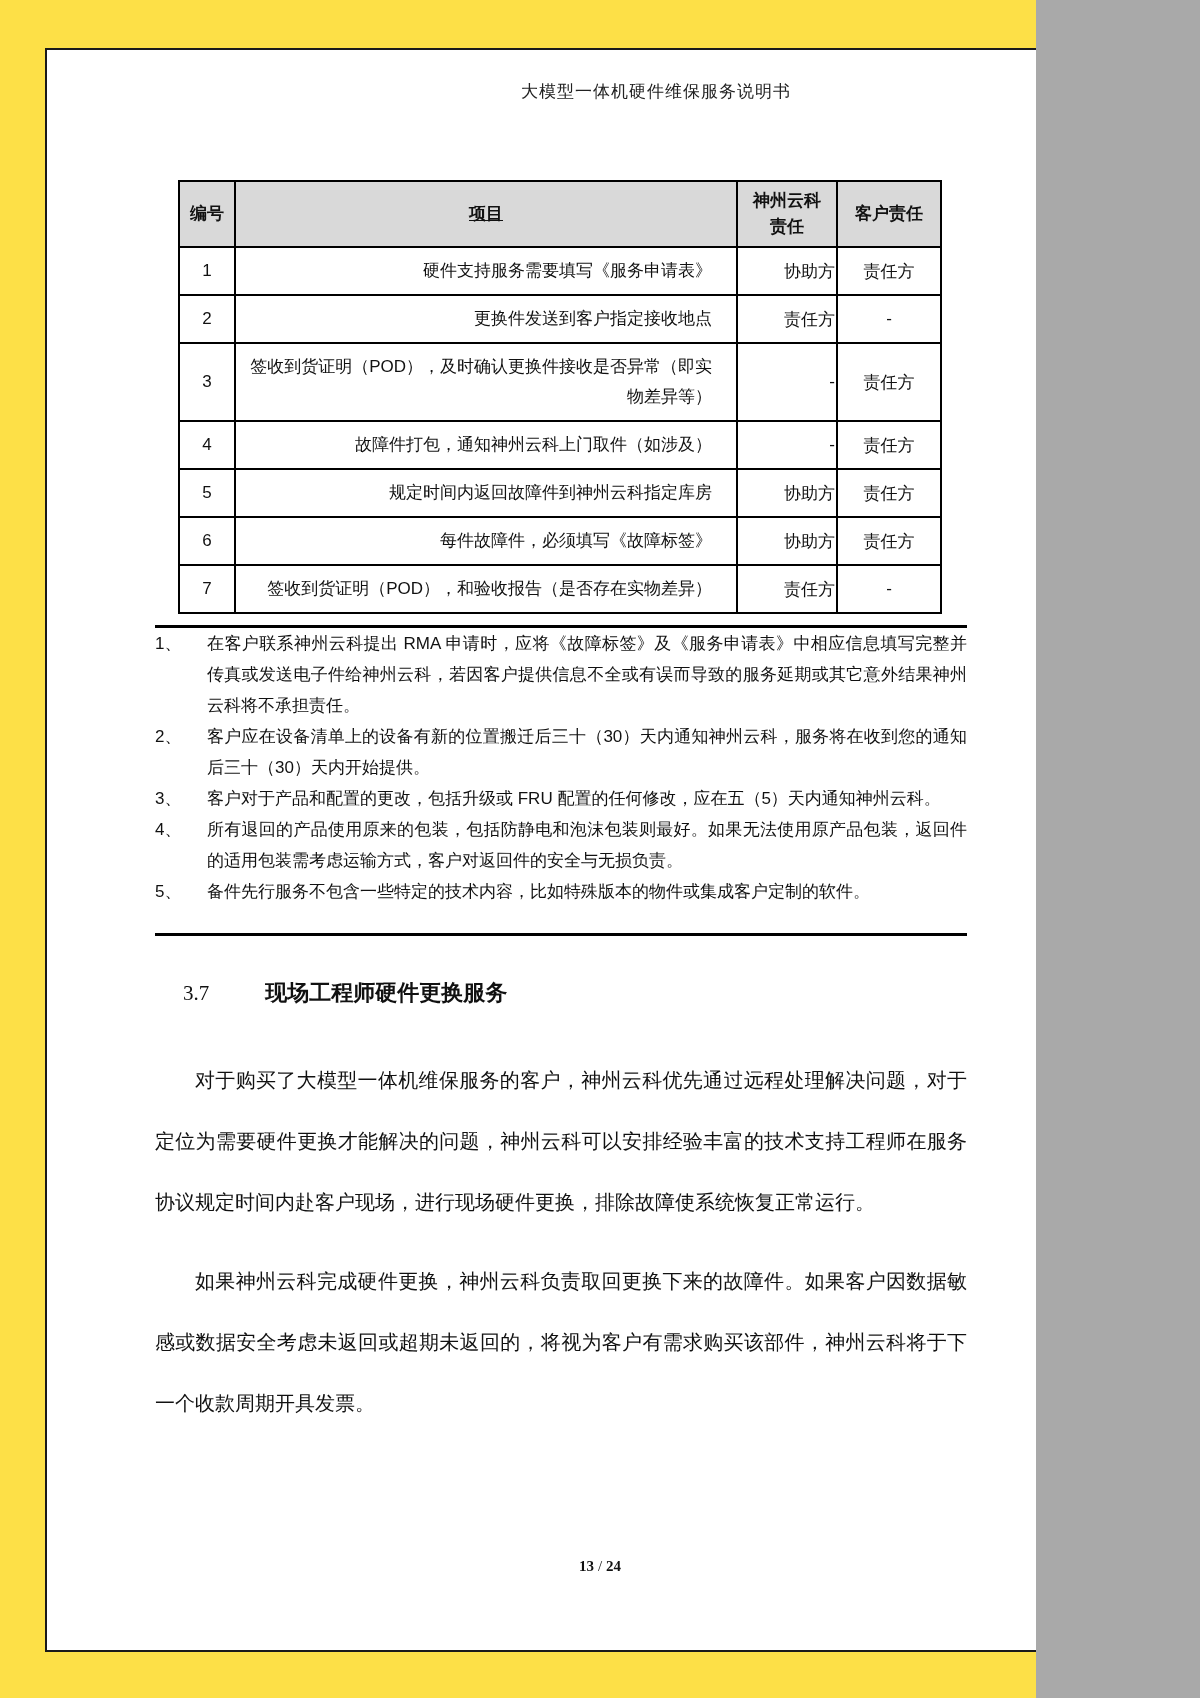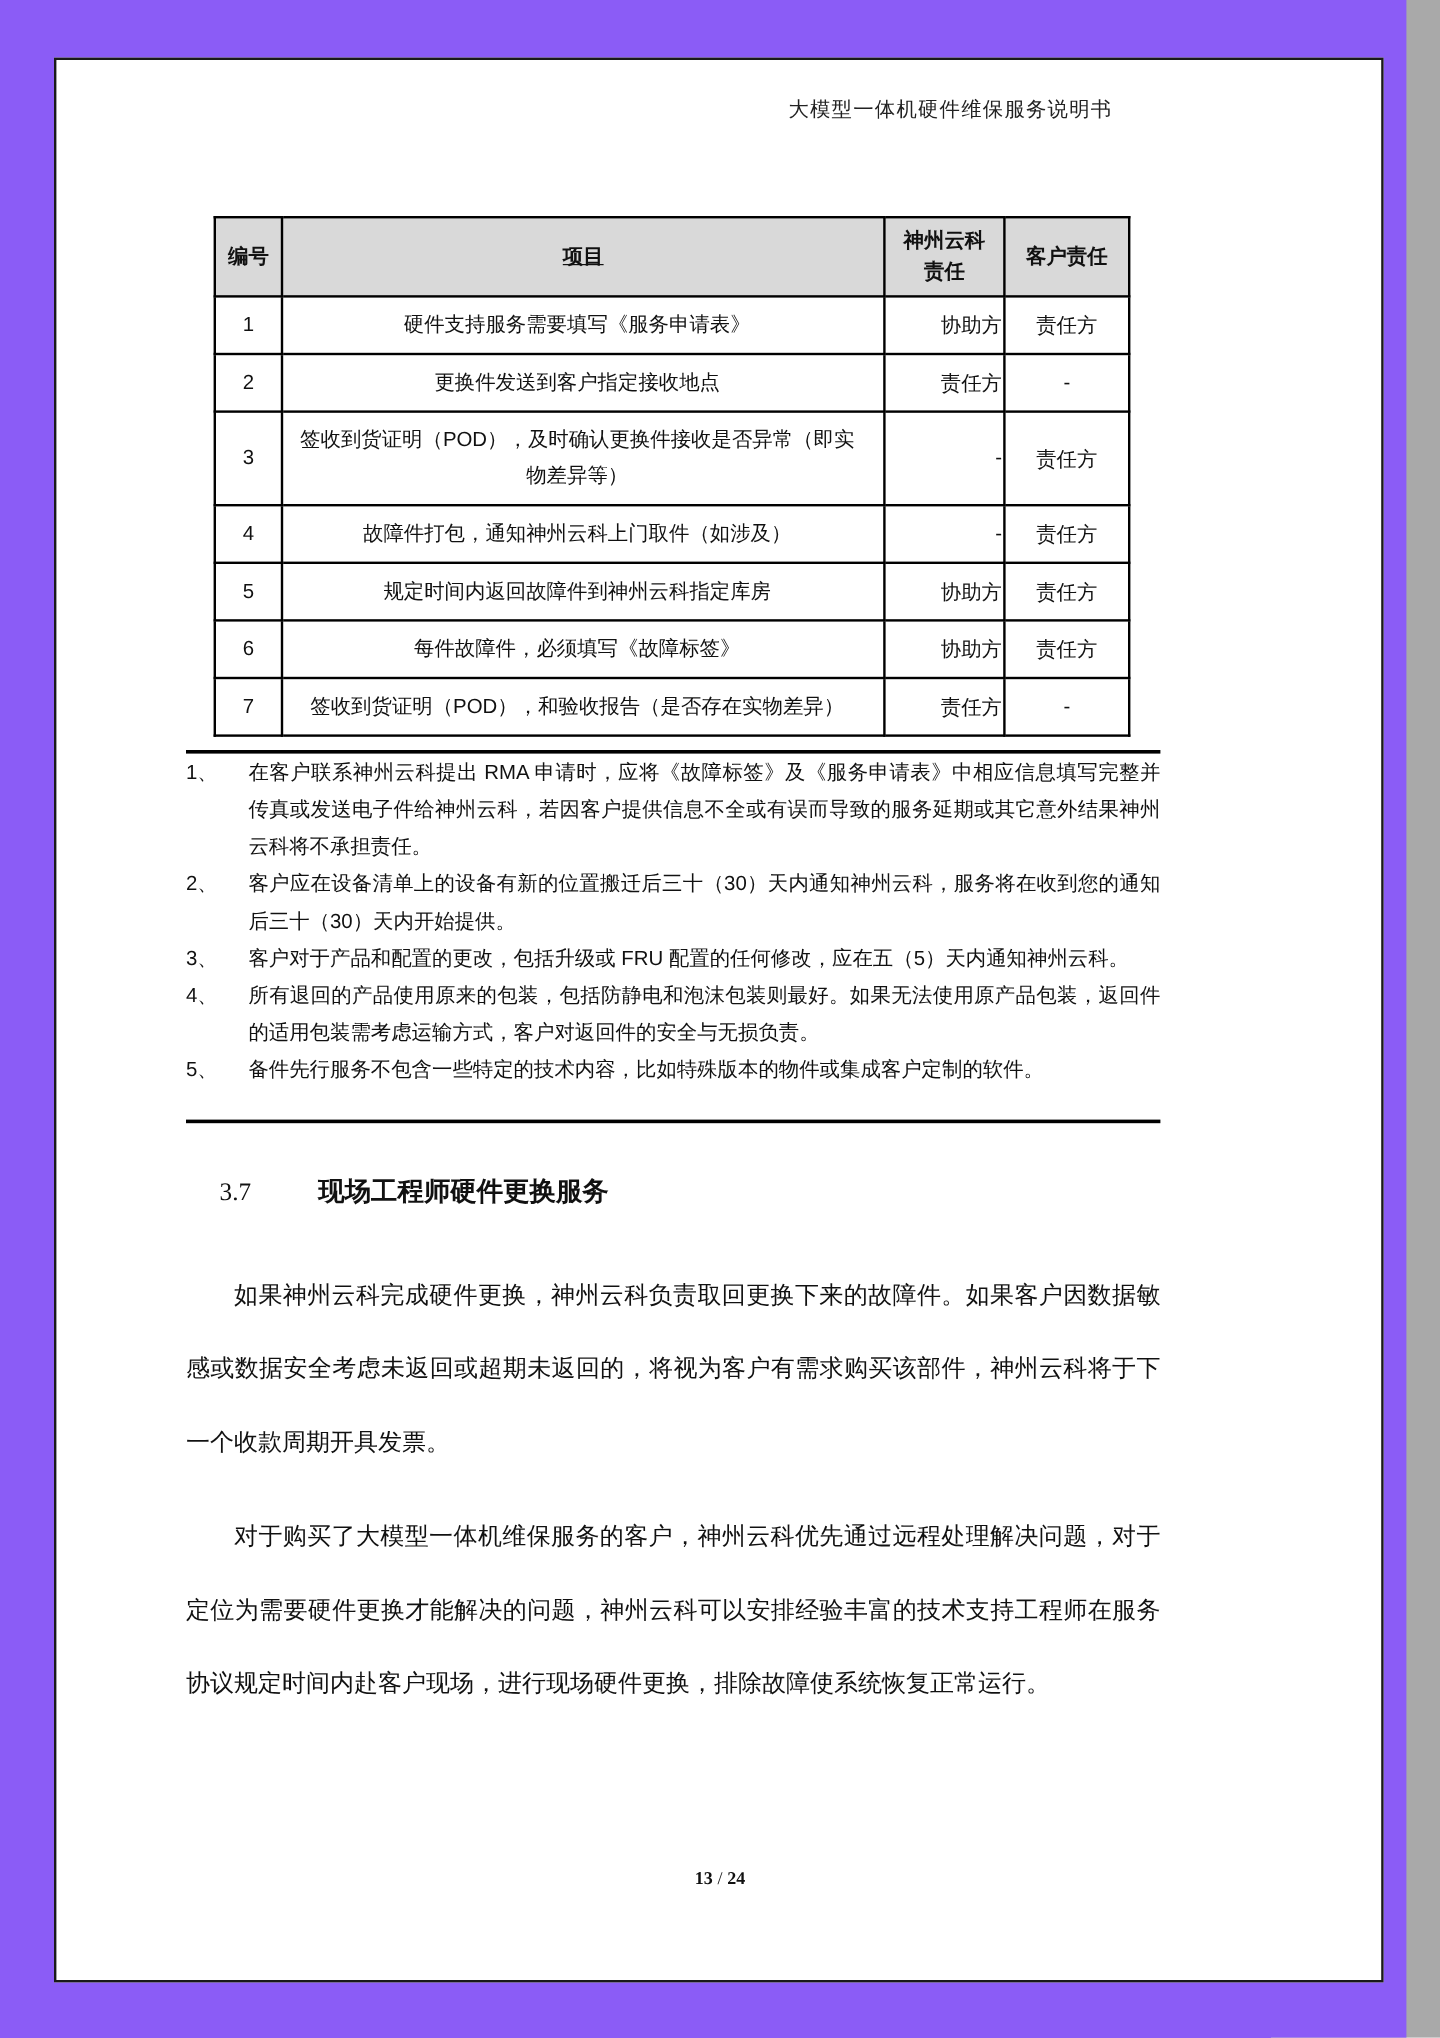--- a/index.html
+++ b/index.html
@@ -3,22 +3,22 @@
 <meta charset="utf-8">
 <style>
   html,body{margin:0;padding:0;}
   body{
     width:1200px;height:1698px;
     background:#a9a9a9;
     font-family:"Liberation Sans",sans-serif;
     position:relative;
   }
   .page{
-    position:absolute;left:0;top:0;width:1172px;height:1698px;
-    background:#8b5cf6;overflow:hidden;
+    position:absolute;left:0;top:0;width:1036px;height:1698px;
+    background:#fde047;overflow:hidden;
   }
   .page-frame{
     position:absolute;left:45px;top:48px;width:1108px;height:1604px;
     border:2px solid #1a1a1a;background:#ffffff;box-sizing:border-box;
   }
   .doc-header{
     position:absolute;top:80px;right:245px;
     font-family:"Liberation Serif",serif;
     font-size:17px;color:#222;letter-spacing:1px;
   }
@@ -34,21 +34,21 @@
   }
   table.resp th,table.resp td{
     border:2px solid #000;box-sizing:border-box;
     font-size:17px;color:#111;vertical-align:middle;
   }
   table.resp th{
     background:#d9d9d9;font-weight:bold;height:66px;
     text-align:center;line-height:26px;padding:4px 2px;
   }
   td.c-no{width:56px;text-align:center;height:47px;}
-  td.c-item{width:502px;text-align:center;padding:8px 24px 8px 14px;line-height:30px;}
+  td.c-item{width:502px;text-align:right;padding:8px 24px 8px 14px;line-height:30px;}
   td.c-vendor{width:100px;text-align:right;}
   td.c-customer{width:104px;text-align:center;}
   th.c-no{width:56px;}th.c-item{width:502px;text-decoration:underline;}th.c-vendor{width:100px;}th.c-customer{width:104px;}
   .divider{
     height:3px;background:#000;margin-top:11px;width:812px;
   }
   .notes-label{
     margin-top:16px;font-size:17px;font-weight:bold;line-height:22px;
   }
   .note-item{
@@ -172,21 +172,21 @@
       <span class="note-text">备件先行服务不包含一些特定的技术内容，比如特殊版本的物件或集成客户定制的软件。</span>
     </div>
 
     <div class="divider divider2"></div>
 
     <div class="section-heading">
       <span class="section-number">3.7</span>
       <span class="section-title">现场工程师硬件更换服务</span>
     </div>
 
+    <p class="body-para">对于购买了大模型一体机维保服务的客户，神州云科优先通过远程处理解决问题，对于定位为需要硬件更换才能解决的问题，神州云科可以安排经验丰富的技术支持工程师在服务协议规定时间内赴客户现场，进行现场硬件更换，排除故障使系统恢复正常运行。</p>
     <p class="body-para">如果神州云科完成硬件更换，神州云科负责取回更换下来的故障件。如果客户因数据敏感或数据安全考虑未返回或超期未返回的，将视为客户有需求购买该部件，神州云科将于下一个收款周期开具发票。</p>
-    <p class="body-para">对于购买了大模型一体机维保服务的客户，神州云科优先通过远程处理解决问题，对于定位为需要硬件更换才能解决的问题，神州云科可以安排经验丰富的技术支持工程师在服务协议规定时间内赴客户现场，进行现场硬件更换，排除故障使系统恢复正常运行。</p>
 
   </div>
 
   <div class="doc-footer">
     <span class="pg">13</span><span class="sep">/</span><span class="pg">24</span>
   </div>
 </div>
 
 </body></html>

